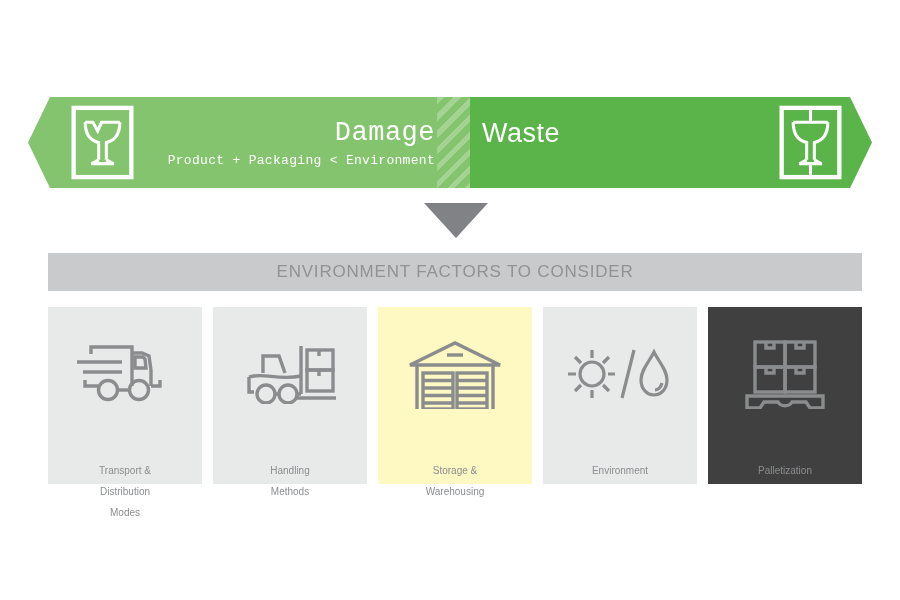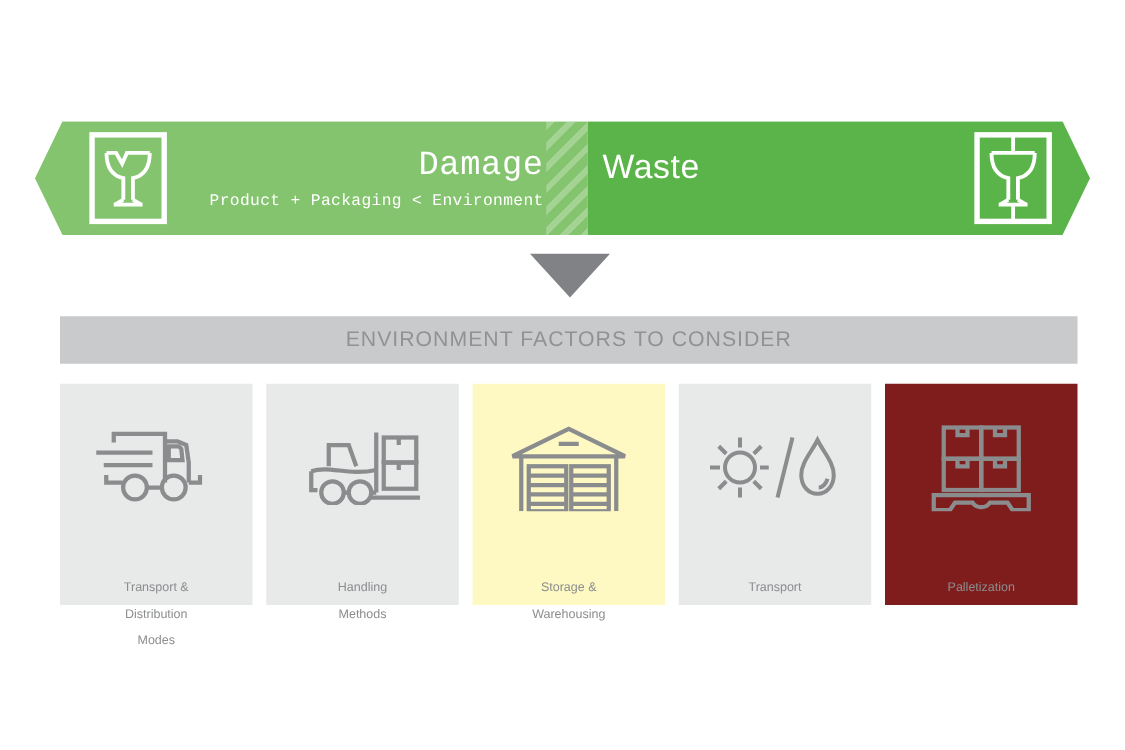--- a/index.html
+++ b/index.html
@@ -172,24 +172,24 @@
             <path d="M1 28 H9 M41 28 H48 M25 4 V12 M25 44 V52"></path>
             <path d="M36 17 L42 11 M14 17 L8 11 M36 39 L42 45 M14 39 L8 45"></path>
           </g>
           <path d="M67 4 L55 52"></path>
           <g>
             <path d="M87 6 C82 16 74 24 74 34 C74 43 80 49 87 49 C94 49 100 43 100 34 C100 24 92 16 87 6 Z"></path>
             <path d="M95 37 C94 41 91 44 88 44"></path>
           </g>
         </svg>
       </div>
-      <div class="card-label">Transport</div>
-    </div>
-
-    <div class="card" style="background-color: #7f1d1d;">
+      <div class="card-label">Environment</div>
+    </div>
+
+    <div class="card" style="background-color: #404040;">
       <div class="card-icon" style="color: rgb(138, 140, 142);">
         <svg width="90" height="70" viewBox="0 0 90 70" stroke-width="3.4">
           <rect x="15" y="3" width="30" height="25"></rect>
           <rect x="45" y="3" width="30" height="25"></rect>
           <rect x="15" y="28" width="30" height="25"></rect>
           <rect x="45" y="28" width="30" height="25"></rect>
           <path d="M26 3 V9 H34 V3 M56 3 V9 H64 V3 M26 28 V34 H34 V28 M56 28 V34 H64 V28"></path>
           <path d="M7 57 H83 V69 H70 L66 63 H52 C49 68 41 68 38 63 H24 L20 69 H7 Z"></path>
         </svg>
       </div>

